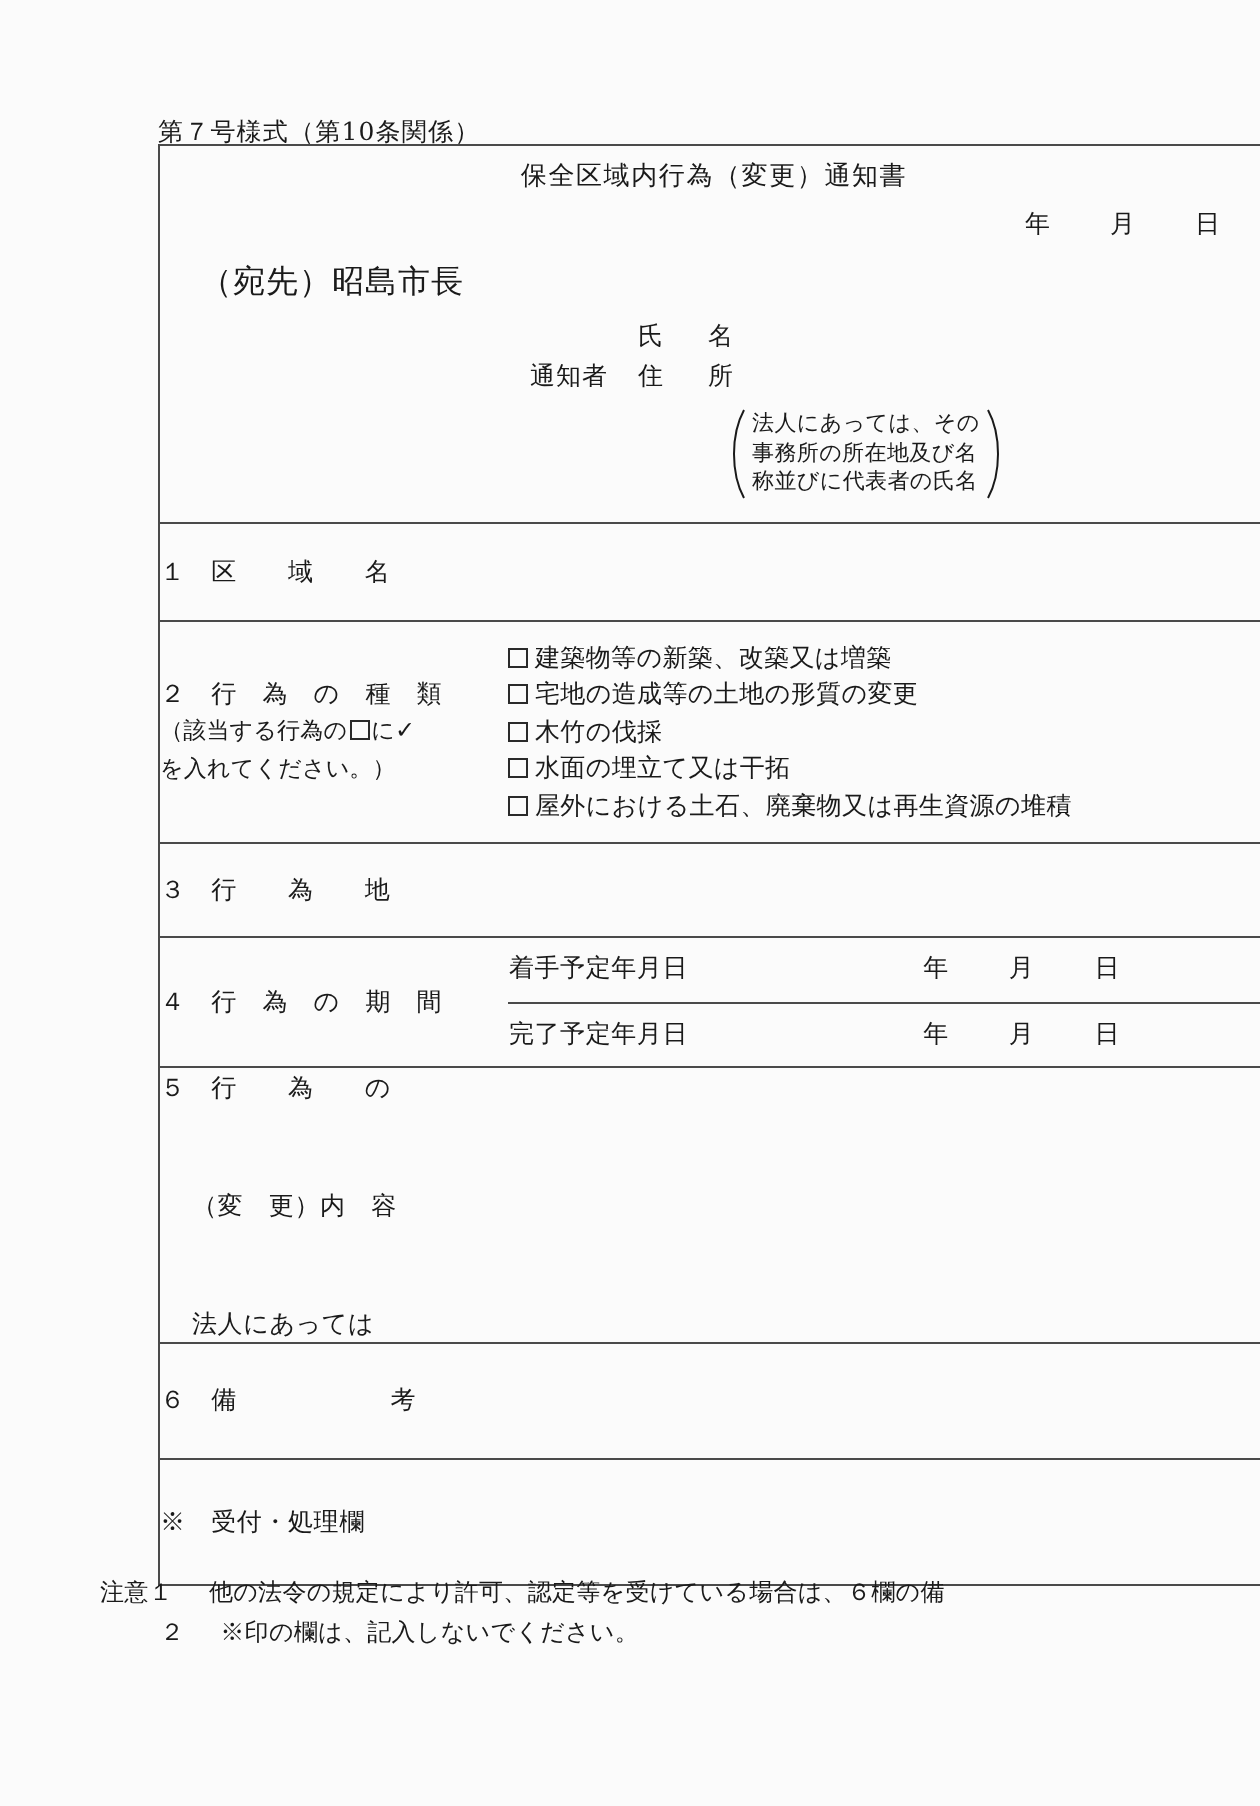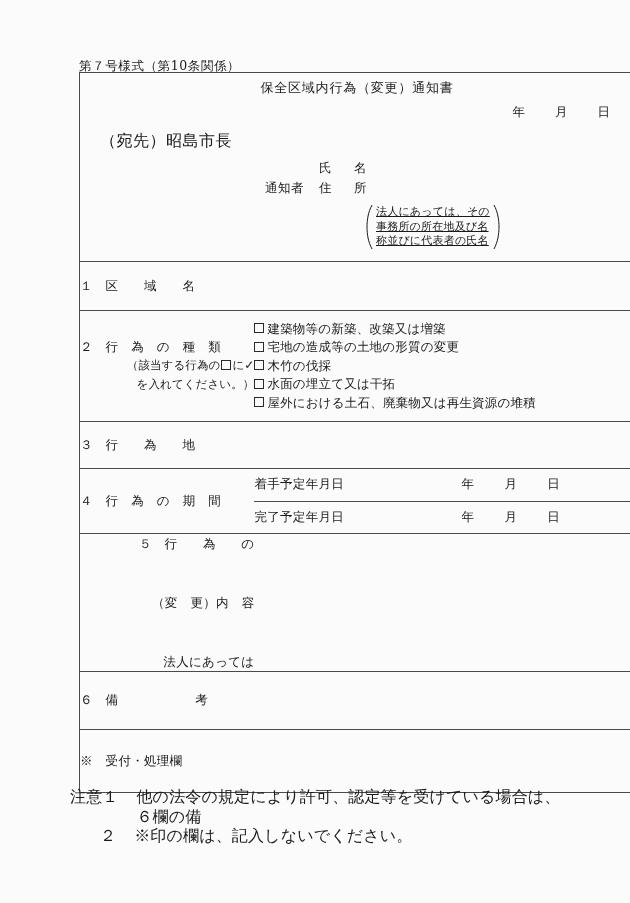--- a/index.html
+++ b/index.html
@@ -101,21 +101,20 @@
     display: flex;
     align-items: center;
     color: #1a1a1a;
   }
   .paren svg { display: block; }
   .paren-text {
     line-height: 14.5px;
     letter-spacing: 0.2px;
     padding: 1px 3px 1px 3px;
     white-space: nowrap;
-    text-decoration: underline;
   }
 
   
   .body-para {
     font-size: 12.5px;
     line-height: 19px;
     letter-spacing: 0.15px;
     margin-top: 10px;
     padding: 0 6px 0 8px;
     text-align: justify;
@@ -147,21 +146,21 @@
 
   .lbl-main {
     white-space: nowrap;
     letter-spacing: 0.3px;
   }
   .lbl-sub {
     font-size: 11.5px;
     line-height: 17px;
     letter-spacing: 0.1px;
   }
-  .lbl-line { line-height: 19px; white-space: nowrap; text-align: right; }
+  .lbl-line { line-height: 19px; white-space: nowrap; }
   .lbl-indent { padding-left: 16px; margin-top: 40px; }
 
   .chk-list { line-height: 18.5px; }
   .chk-item { white-space: nowrap; letter-spacing: 0.2px; }
   .chk-box {
     display: inline-block;
     width: 8px;
     height: 8px;
     border: 1px solid #2a2a2a;
     margin-right: 3px;
@@ -192,24 +191,24 @@
     padding: 7px 8px;
     text-align: center;
     white-space: nowrap;
     letter-spacing: 0.3px;
   }
   td.period-value .sp { display: inline-block; width: 30px; }
 
   
   .notes {
     position: absolute;
-    left: 70px;
+    left: 50px;
     top: 787px;
     width: 500px;
-    font-size: 16px;
+    font-size: 12px;
     line-height: 19.5px;
     letter-spacing: 0.15px;
   }
   .note-row { display: flex; white-space: nowrap; }
   .note-head { flex: 0 0 auto; }
   .note-body { flex: 1 1 auto; white-space: normal; }
   .note-cont { padding-left: 44px; }
   .note-2 { padding-left: 30px; }
 </style>
 </head>

